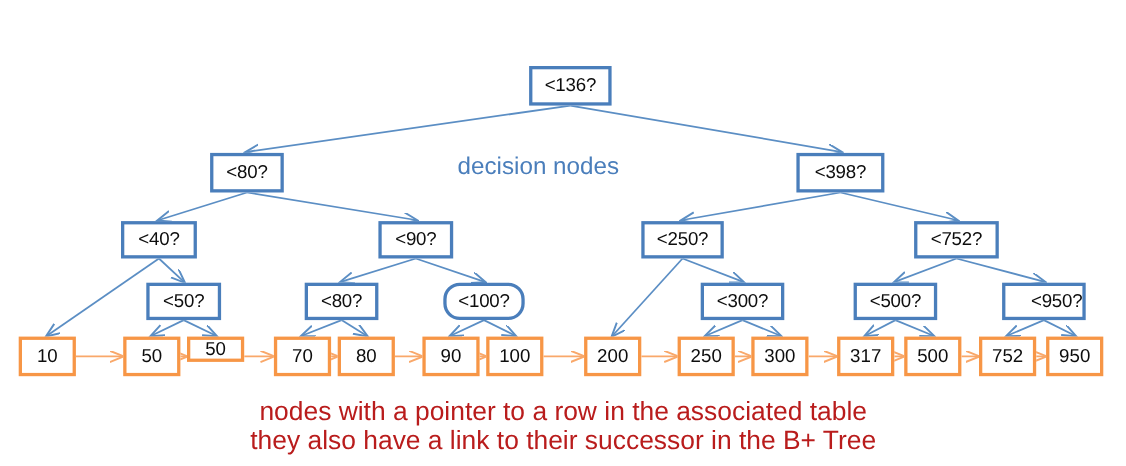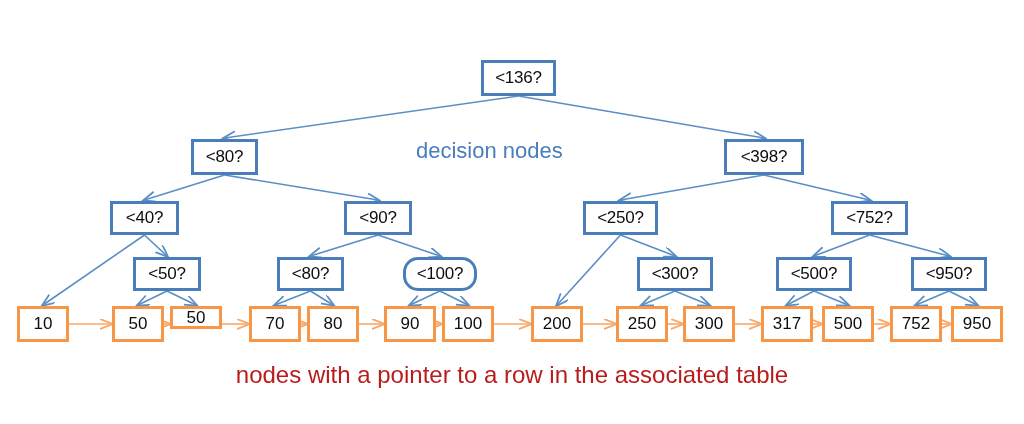--- a/index.html
+++ b/index.html
@@ -165,21 +165,21 @@
       </div>
       <div class="node decision-node" style="left: 403px; top: 257px; width: 74px; height: 34px; border-radius: 15px;">
         <span>&lt;100?</span>
       </div>
       <div class="node decision-node" style="left: 637px; top: 257px; width: 76px; height: 34px;">
         <span>&lt;300?</span>
       </div>
       <div class="node decision-node" style="left: 776px; top: 257px; width: 76px; height: 34px;">
         <span>&lt;500?</span>
       </div>
-      <div class="node decision-node" style="left: 911px; top: 257px; width: 76px; height: 34px;">
+      <div class="node decision-node" style="left: 911px; top: 257px; width: 76px; height: 34px; justify-content: flex-end;">
         <span>&lt;950?</span>
       </div>
       <div class="node leaf-node" style="left: 17px; top: 306px; width: 52px; height: 36px;">
         <span>10</span>
       </div>
       <div class="node leaf-node" style="left: 112px; top: 306px; width: 52px; height: 36px;">
         <span>50</span>
       </div>
       <div class="node leaf-node" style="left: 170px; top: 306px; width: 52px; height: 23px;">
         <span>50</span>
@@ -214,15 +214,16 @@
       <div class="node leaf-node" style="left: 890px; top: 306px; width: 52px; height: 36px;">
         <span>752</span>
       </div>
       <div class="node leaf-node" style="left: 951px; top: 306px; width: 52px; height: 36px;">
         <span>950</span>
       </div>
     </div>
 
   <div class="caption" style="top: 362px;">
     <div>nodes with a pointer to a row in the associated table</div>
+    <div>they also have a link to their successor in the B+ Tree</div>
   </div>
 
 </div>
 
 </body></html>

